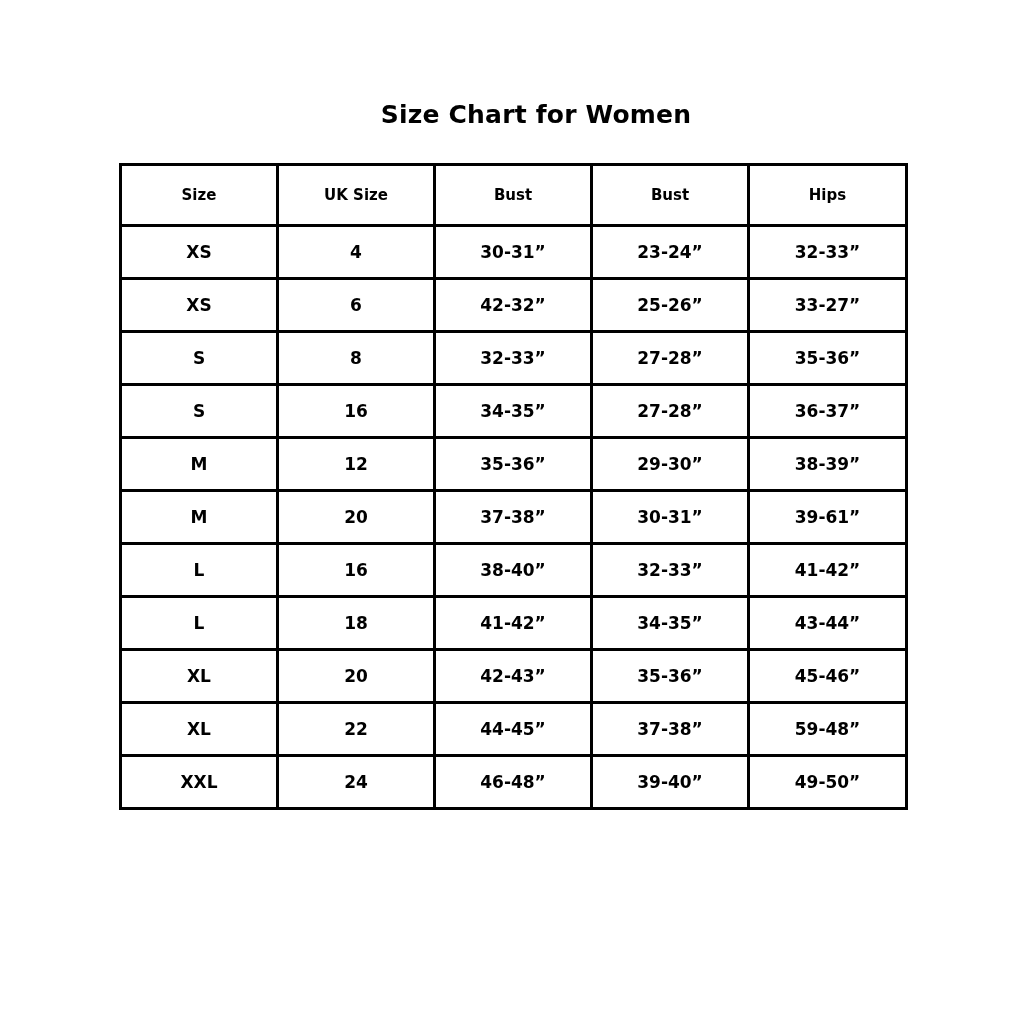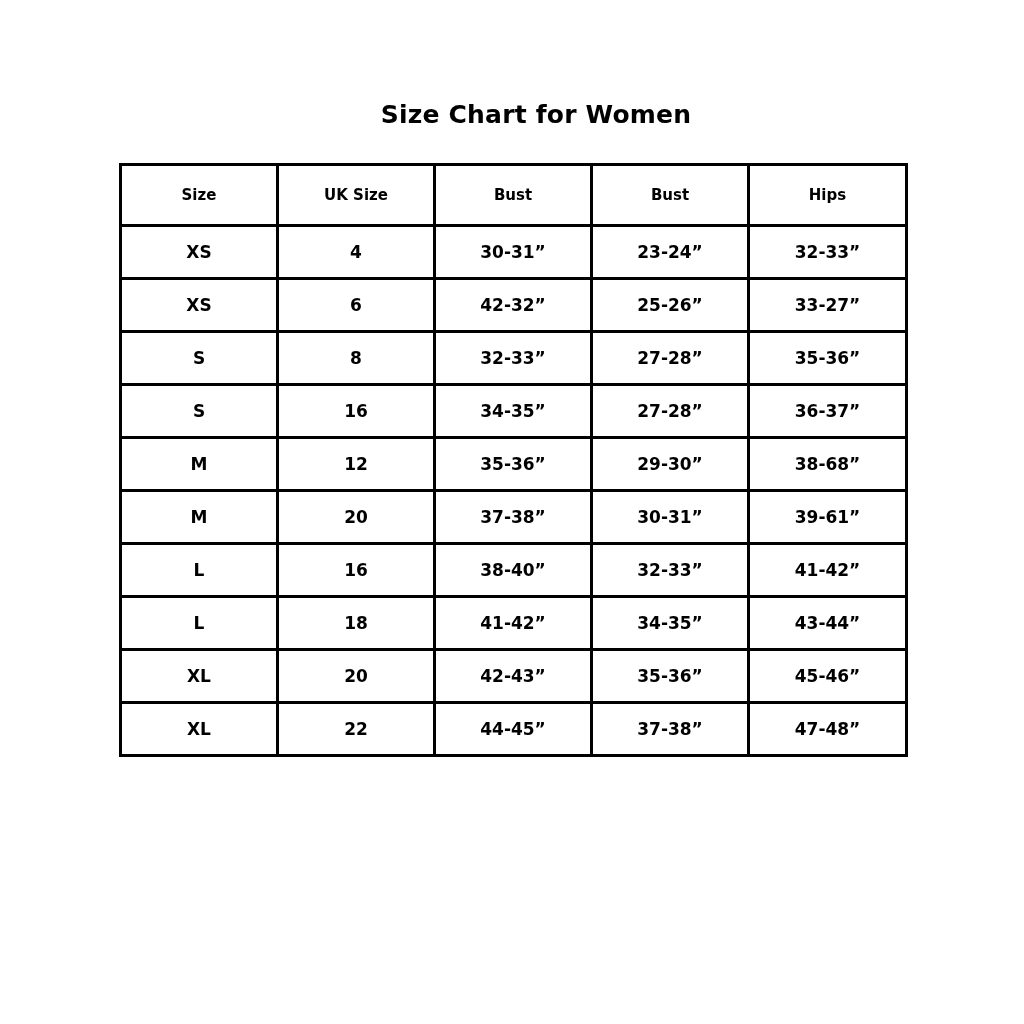--- a/index.html
+++ b/index.html
@@ -114,21 +114,21 @@
           <td>16</td>
           <td>34-35”</td>
           <td>27-28”</td>
           <td>36-37”</td>
         </tr>
         <tr>
           <td>M</td>
           <td>12</td>
           <td>35-36”</td>
           <td>29-30”</td>
-          <td>38-68”</td>
+          <td>38-39”</td>
         </tr>
         <tr>
           <td>M</td>
           <td>20</td>
           <td>37-38”</td>
           <td>30-31”</td>
           <td>39-61”</td>
         </tr>
         <tr>
           <td>L</td>
@@ -149,19 +149,26 @@
           <td>20</td>
           <td>42-43”</td>
           <td>35-36”</td>
           <td>45-46”</td>
         </tr>
         <tr>
           <td>XL</td>
           <td>22</td>
           <td>44-45”</td>
           <td>37-38”</td>
-          <td>47-48”</td>
+          <td>59-48”</td>
+        </tr>
+        <tr>
+          <td>XXL</td>
+          <td>24</td>
+          <td>46-48”</td>
+          <td>39-40”</td>
+          <td>49-50”</td>
         </tr>
       </tbody>
     </table>
   </div>
 
 </div>
 
 </body></html>

